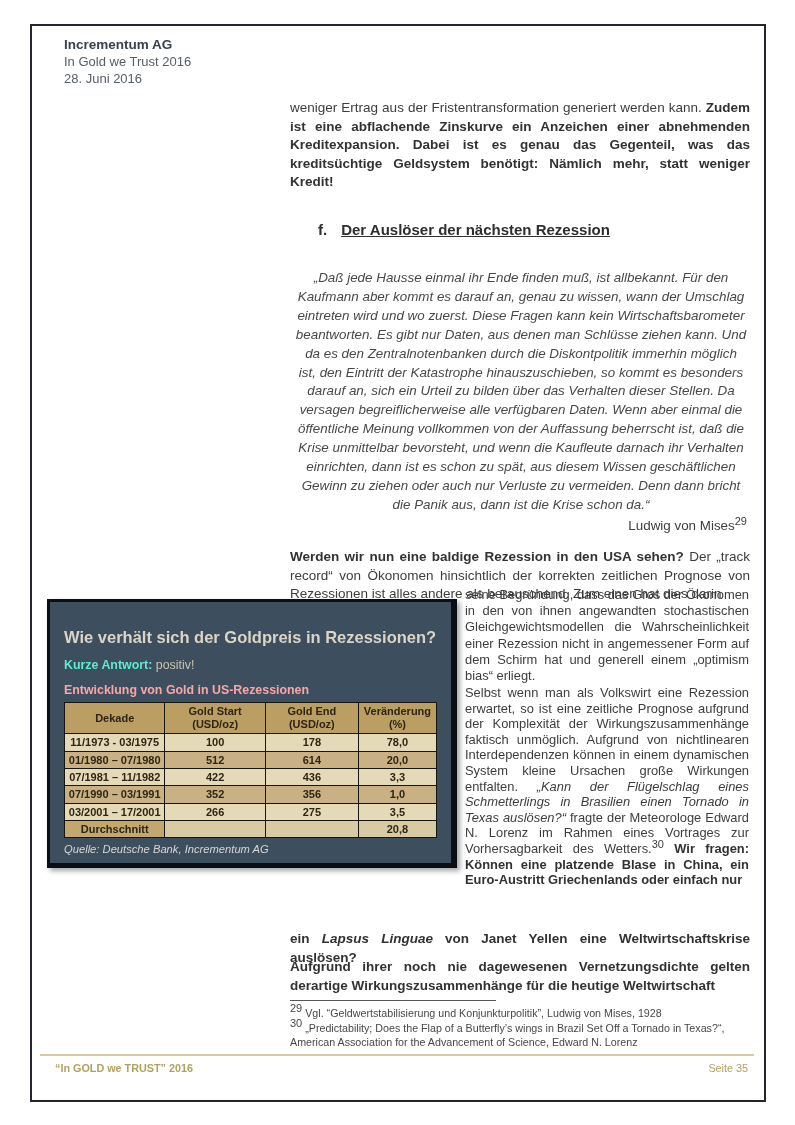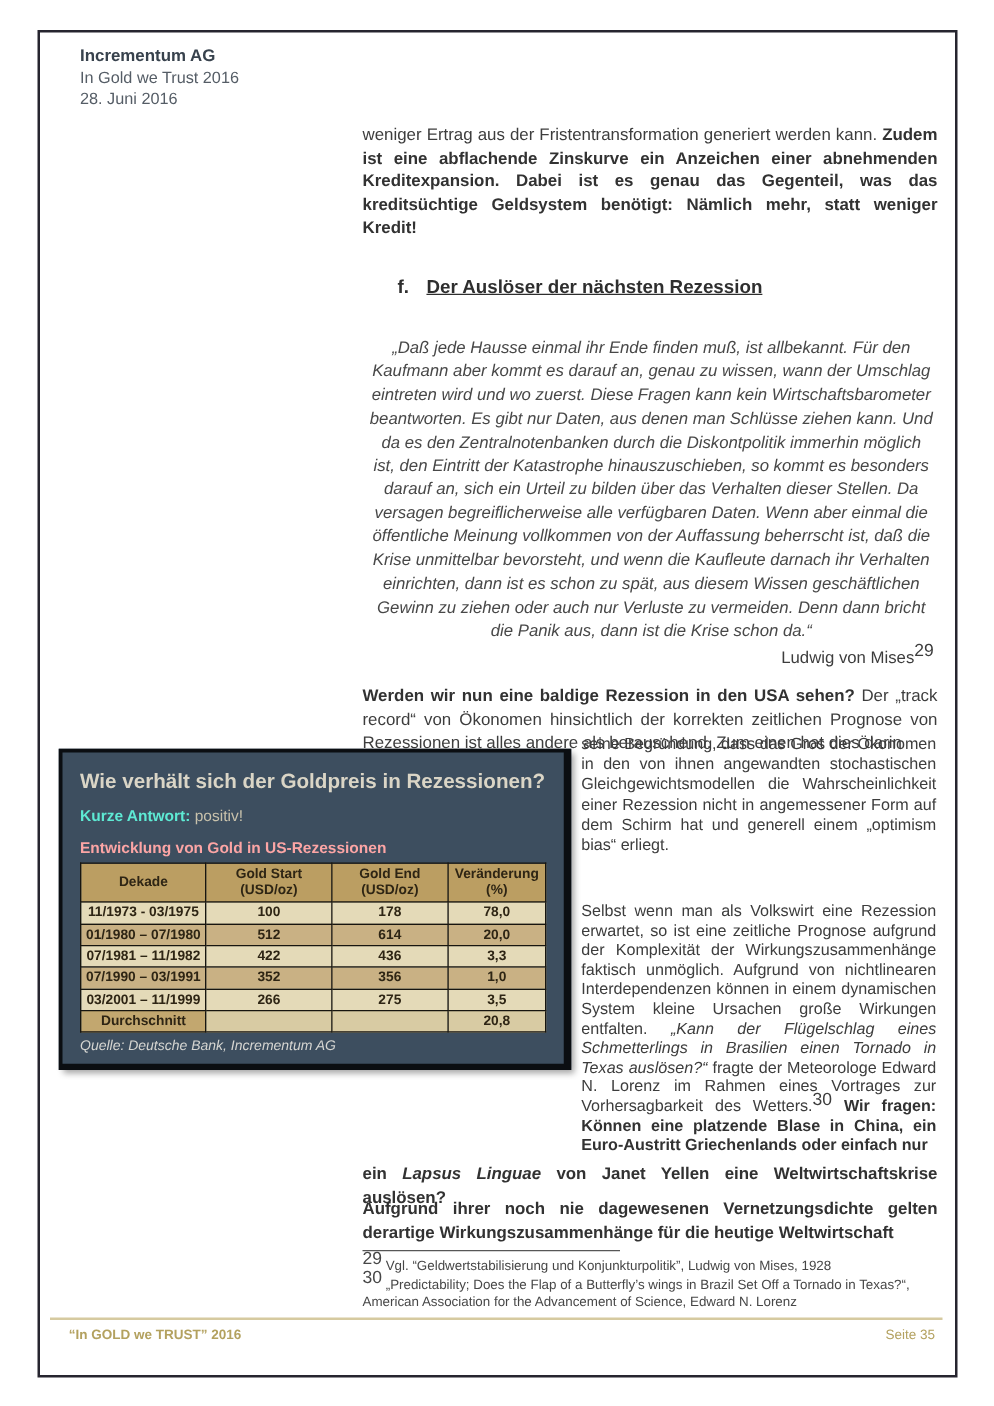--- a/index.html
+++ b/index.html
@@ -6,38 +6,38 @@
   .page{position:relative;width:795px;height:1125px;background:#ffffff;overflow:hidden;
         font-family:"Liberation Sans",sans-serif;color:#3d3d3d;}
   .border-rect{position:absolute;left:30px;top:24px;width:732px;height:1074px;border:2px solid #26252f;}
 
   .hdr{position:absolute;left:64px;top:36px;font-size:13px;line-height:17px;color:#555d66;}
   .hdr .company{font-weight:bold;font-size:13.5px;color:#38424d;}
 
   .para{position:absolute;text-align:justify;font-size:13.5px;line-height:18.6px;color:#3d3d3d;}
   .b{font-weight:bold;color:#323232;}
   .i{font-style:italic;}
-  sup{font-size:14px;vertical-align:super;line-height:0;}
+  sup{font-size:11px;vertical-align:super;line-height:0;}
 
   .intro{left:290px;top:99px;width:460px;}
   .heading{position:absolute;left:318px;top:221px;font-size:15px;font-weight:bold;color:#2e2e2e;}
   .heading .ttl{text-decoration:underline;margin-left:14px;}
   .quote{position:absolute;left:295px;top:269px;width:452px;font-style:italic;font-size:13.4px;
          line-height:18.9px;text-align:center;color:#484848;}
   .quote-attr{text-align:right;font-style:normal;margin-top:2px;color:#3d3d3d;}
   .p5a{left:290px;top:548px;width:460px;}
   .p5b{left:465px;top:587px;width:284px;font-size:12.9px;line-height:16.2px;}
-  .p6{left:465px;top:685px;width:284px;font-size:12.9px;line-height:15.6px;margin-top:36px;}
+  .p6{left:465px;top:685px;width:284px;font-size:12.9px;line-height:15.6px;}
   .p6b{left:290px;top:900px;width:460px;margin-top:30px;}
   .p7{left:290px;top:958px;width:460px;}
 
   .gold-box{position:absolute;left:47px;top:599px;width:373px;background:#3d4e5f;
             border:3px solid #0b0e12;border-right-width:6px;border-bottom-width:5px;
             padding:10px 14px 8px 14px;box-shadow:3px 3px 5px rgba(0,0,0,0.35);}
-  .box-title{font-size:16.5px;font-weight:bold;color:#dad5c6;margin:4px 0 11px 0;}
+  .box-title{font-size:16.5px;font-weight:bold;color:#dad5c6;margin:16px 0 11px 0;}
   .box-answer{font-size:12.4px;margin-bottom:11px;}
   .box-answer .lbl{font-weight:bold;color:#5eead4;}
   .box-answer .val{color:#c9c2ac;}
   .box-body{font-size:12.4px;font-weight:bold;line-height:15px;color:#c4bca2;margin-bottom:10px;text-align:left;}
   .box-table-title{font-size:12.4px;font-weight:bold;color:#fca5a5;margin-bottom:5px;}
   table.gold{width:100%;border-collapse:collapse;font-size:11px;font-weight:bold;color:#2e2514;}
   table.gold th,table.gold td{border:1px solid #17150f;text-align:center;}
   table.gold th{background:#bb9e62;padding:2px 2px;line-height:1.2;}
   table.gold td{padding:1px 2px;line-height:1.3;}
   tr.r-light td{background:#e4dab8;}
@@ -112,21 +112,21 @@
           <td>436</td>
           <td>3,3</td>
         </tr>
         <tr class="r-dark">
           <td>07/1990 – 03/1991</td>
           <td>352</td>
           <td>356</td>
           <td>1,0</td>
         </tr>
         <tr class="r-light">
-          <td>03/2001 – 11/1999</td>
+          <td>03/2001 – 17/2001</td>
           <td>266</td>
           <td>275</td>
           <td>3,5</td>
         </tr>
         <tr class="r-avg">
           <td class="lbl-cell">Durchschnitt</td>
           <td></td>
           <td></td>
           <td>20,8</td>
         </tr>

